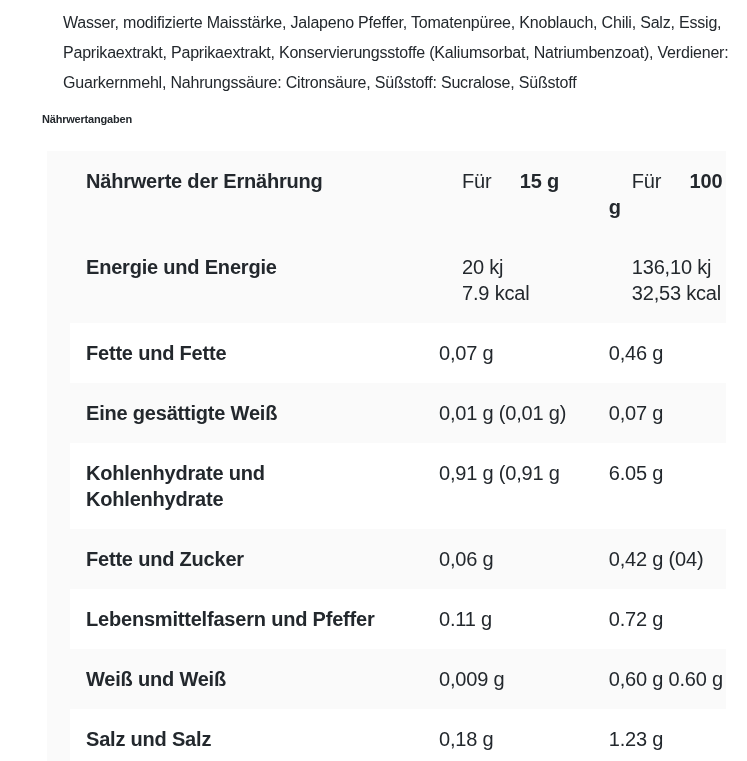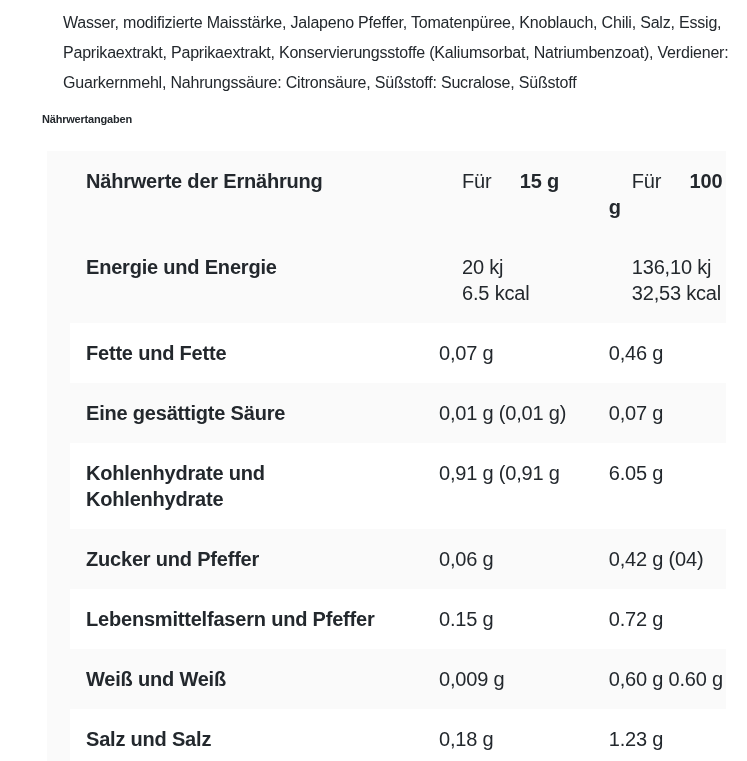--- a/index.html
+++ b/index.html
@@ -92,50 +92,50 @@
           <th class="lbl">Nährwerte der Ernährung</th>
           <th><span>Für </span><span class="hdr-bold">15 g</span></th>
           <th><span>Für </span><span class="hdr-bold">100 g</span></th>
         </tr>
       </thead>
       <tbody>
         <tr>
           <td class="rowlabel">Energie und Energie</td>
           <td>
             <span class="val-line">20 kj</span>
-            <span class="val-line">6.5 kcal</span>
+            <span class="val-line">7.9 kcal</span>
           </td>
           <td>
             <span class="val-line">136,10 kj</span>
             <span class="val-line">32,53 kcal</span>
           </td>
         </tr>
         <tr>
           <td class="rowlabel">Fette und Fette</td>
           <td>0,07 g</td>
           <td>0,46 g</td>
         </tr>
         <tr>
-          <td class="rowlabel">Eine gesättigte Säure</td>
+          <td class="rowlabel">Eine gesättigte Weiß</td>
           <td>0,01 g (0,01 g)</td>
           <td>0,07 g</td>
         </tr>
         <tr>
           <td class="rowlabel">Kohlenhydrate und Kohlenhydrate</td>
           <td>0,91 g (0,91 g</td>
           <td>6.05 g</td>
         </tr>
         <tr>
-          <td class="rowlabel">Zucker und Pfeffer</td>
+          <td class="rowlabel">Fette und Zucker</td>
           <td>0,06 g</td>
           <td>0,42 g (04)</td>
         </tr>
         <tr>
           <td class="rowlabel">Lebensmittelfasern und Pfeffer</td>
-          <td>0.15 g</td>
+          <td>0.11 g</td>
           <td>0.72 g</td>
         </tr>
         <tr>
           <td class="rowlabel">Weiß und Weiß</td>
           <td>0,009 g</td>
           <td>0,60 g 0.60 g</td>
         </tr>
         <tr>
           <td class="rowlabel">Salz und Salz</td>
           <td>0,18 g</td>

